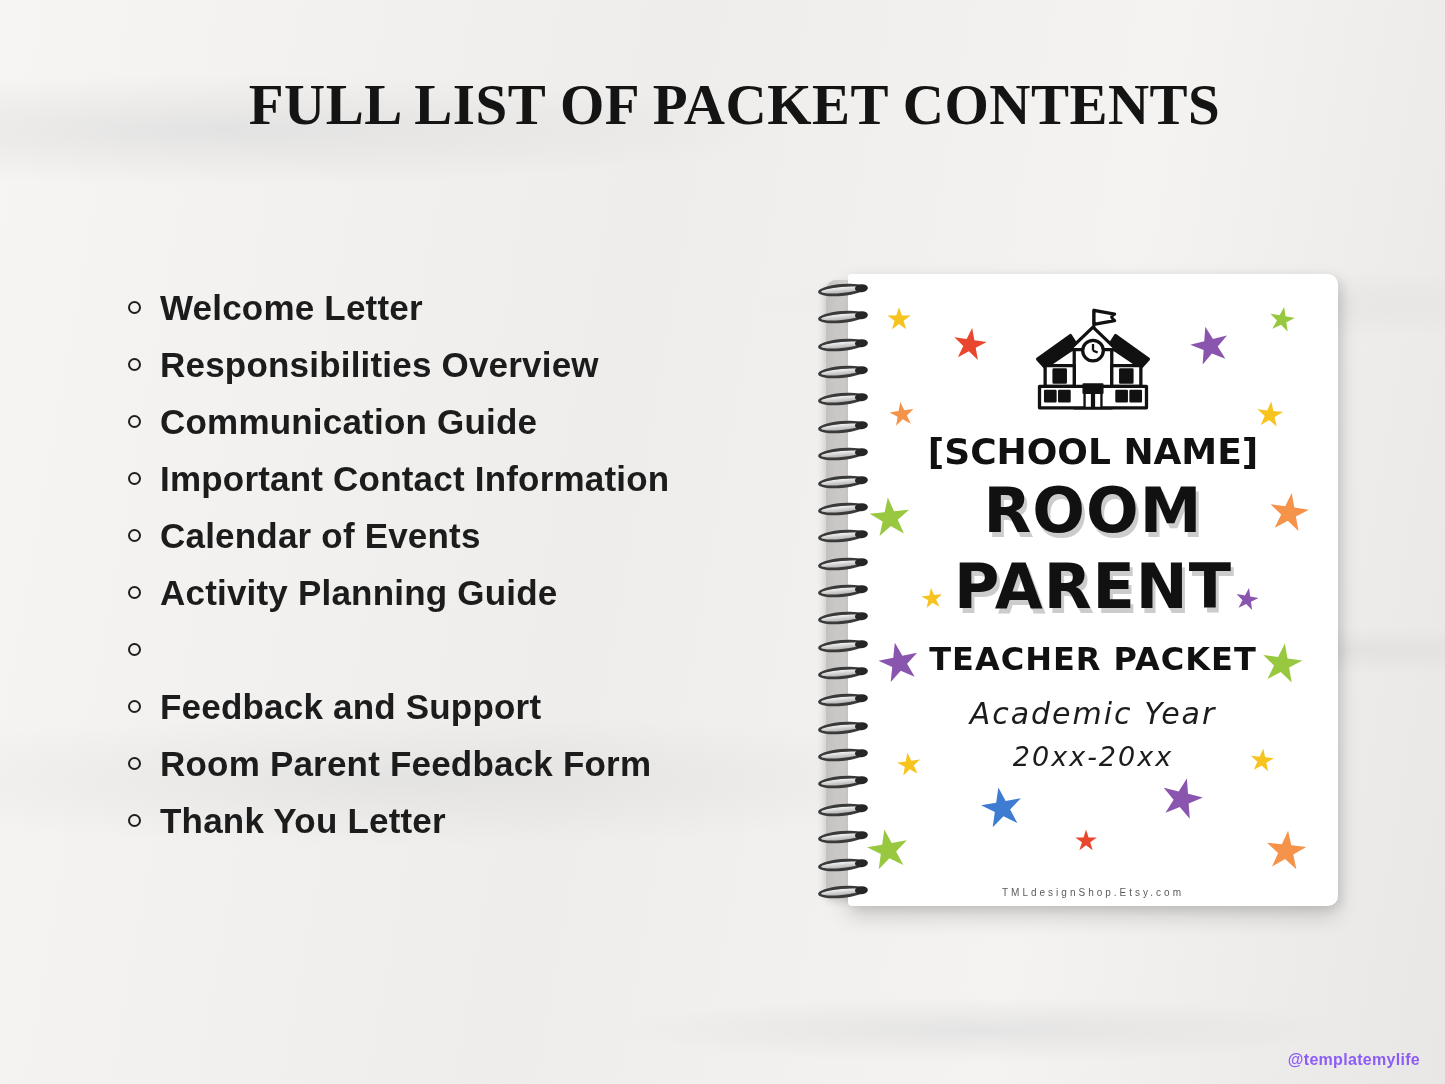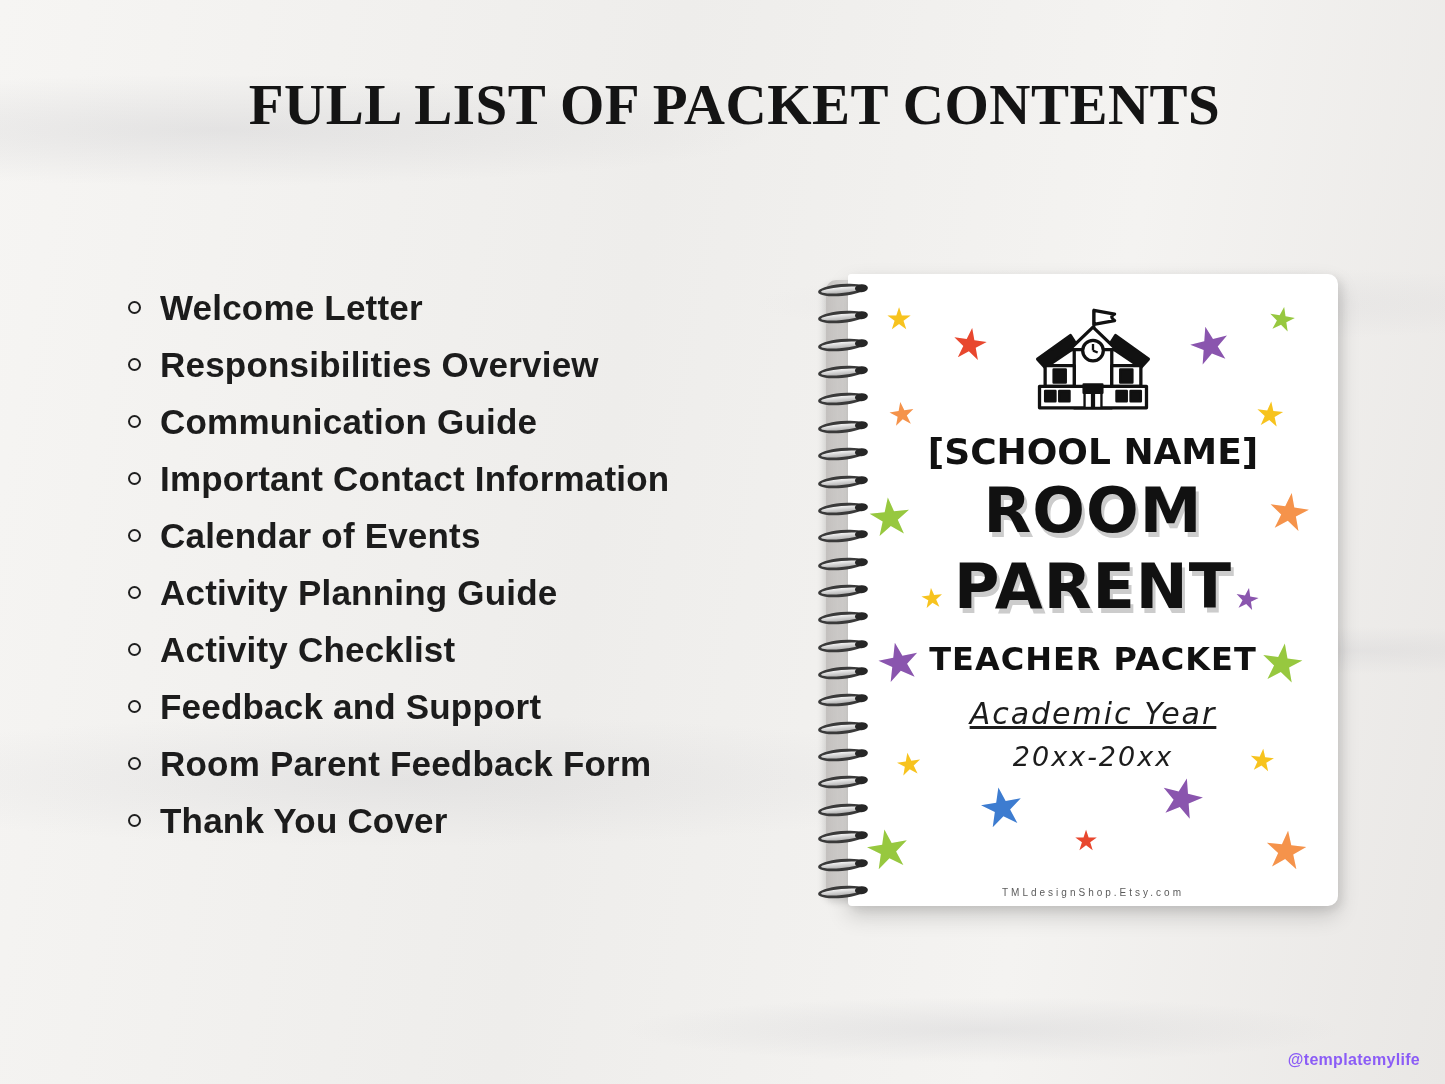--- a/index.html
+++ b/index.html
@@ -145,21 +145,21 @@
     font-size: 32px;
     font-weight: bold;
     letter-spacing: 1px;
   }
   .handwriting {
     font-family: "DejaVu Sans", cursive;
     font-style: italic;
     font-weight: normal;
     color: #1c1c1c;
   }
-  .academic-year { margin-top: 18px; font-size: 30px; letter-spacing: 2px; text-decoration: underline; }
+  .academic-year { margin-top: 18px; font-size: 30px; letter-spacing: 2px; }
   .year-value    { margin-top: 10px; font-size: 27px; letter-spacing: 2px; }
 
   .cover-footer {
     position: absolute;
     bottom: 15px; left: 0;
     width: 100%;
     text-align: center;
     font-size: 10px;
     letter-spacing: 3px;
     color: #5b5b5b;
@@ -216,33 +216,32 @@
     <li class="item">
       <span class="bullet"></span>
       <span class="item-text">Calendar of Events</span>
     </li>
     <li class="item">
       <span class="bullet"></span>
       <span class="item-text">Activity Planning Guide</span>
     </li>
     <li class="item">
       <span class="bullet"></span>
-      <span class="item-text">Activity Checklist</span>
     </li>
     <li class="item">
       <span class="bullet"></span>
       <span class="item-text">Feedback and Support</span>
     </li>
     <li class="item">
       <span class="bullet"></span>
       <span class="item-text">Room Parent Feedback Form</span>
     </li>
     <li class="item">
       <span class="bullet"></span>
-      <span class="item-text">Thank You Cover</span>
+      <span class="item-text">Thank You Letter</span>
     </li>
   </ul>
 
 <div class="notebook">
   <div class="spine"></div>
 
   <div class="page">
     <div class="cover">
 
       <svg class="school-icon" viewBox="0 0 130 114" xmlns="http://www.w3.org/2000/svg">

